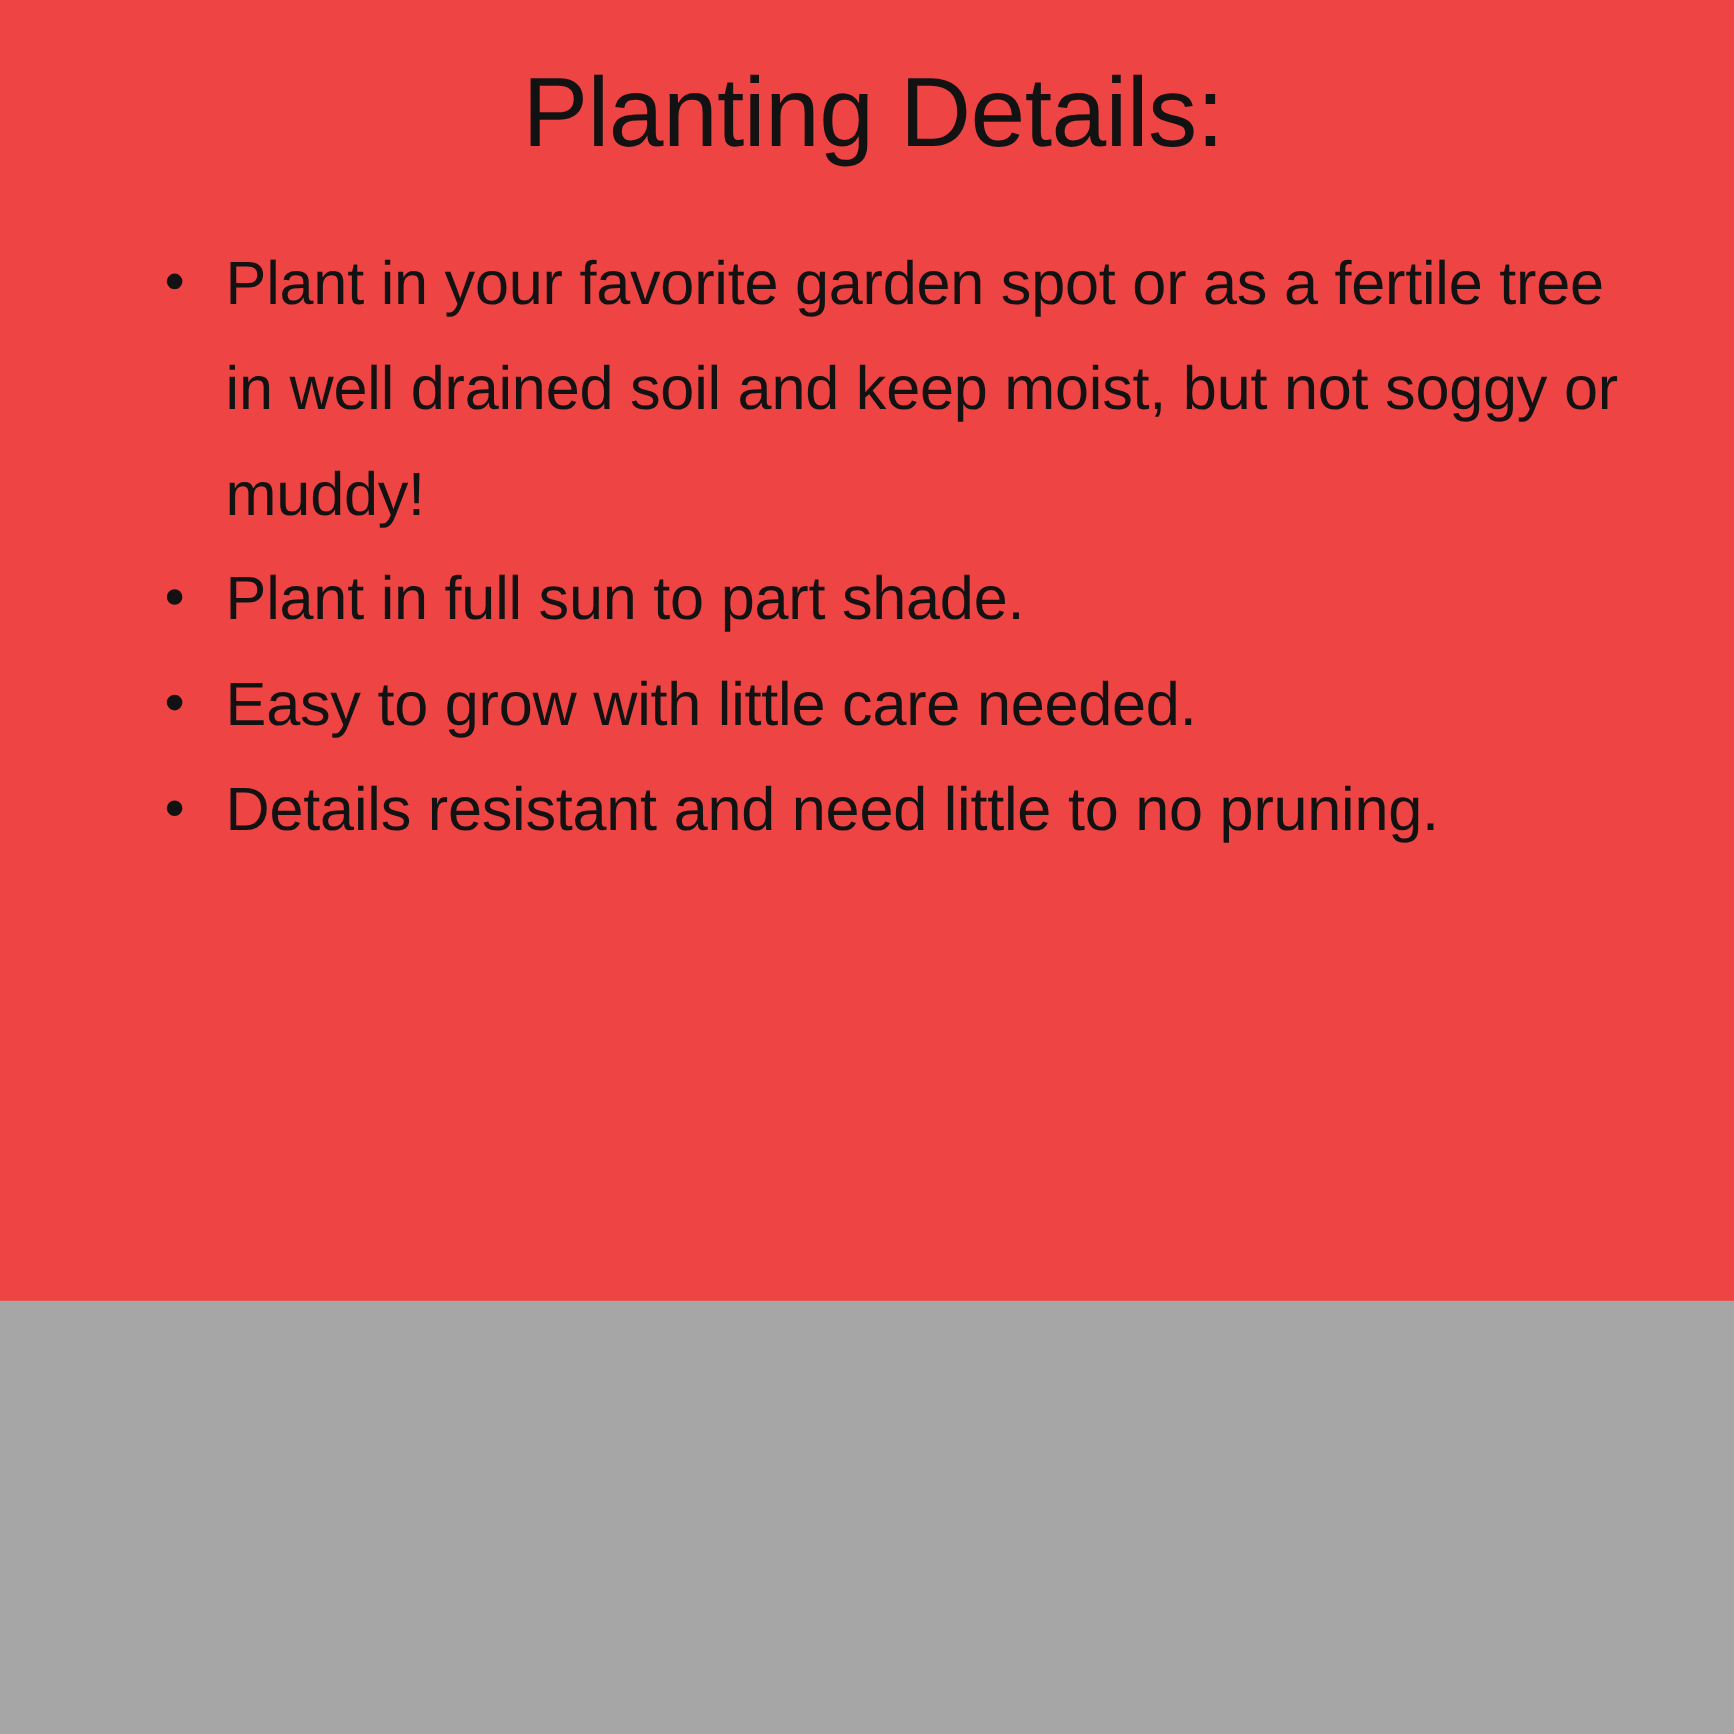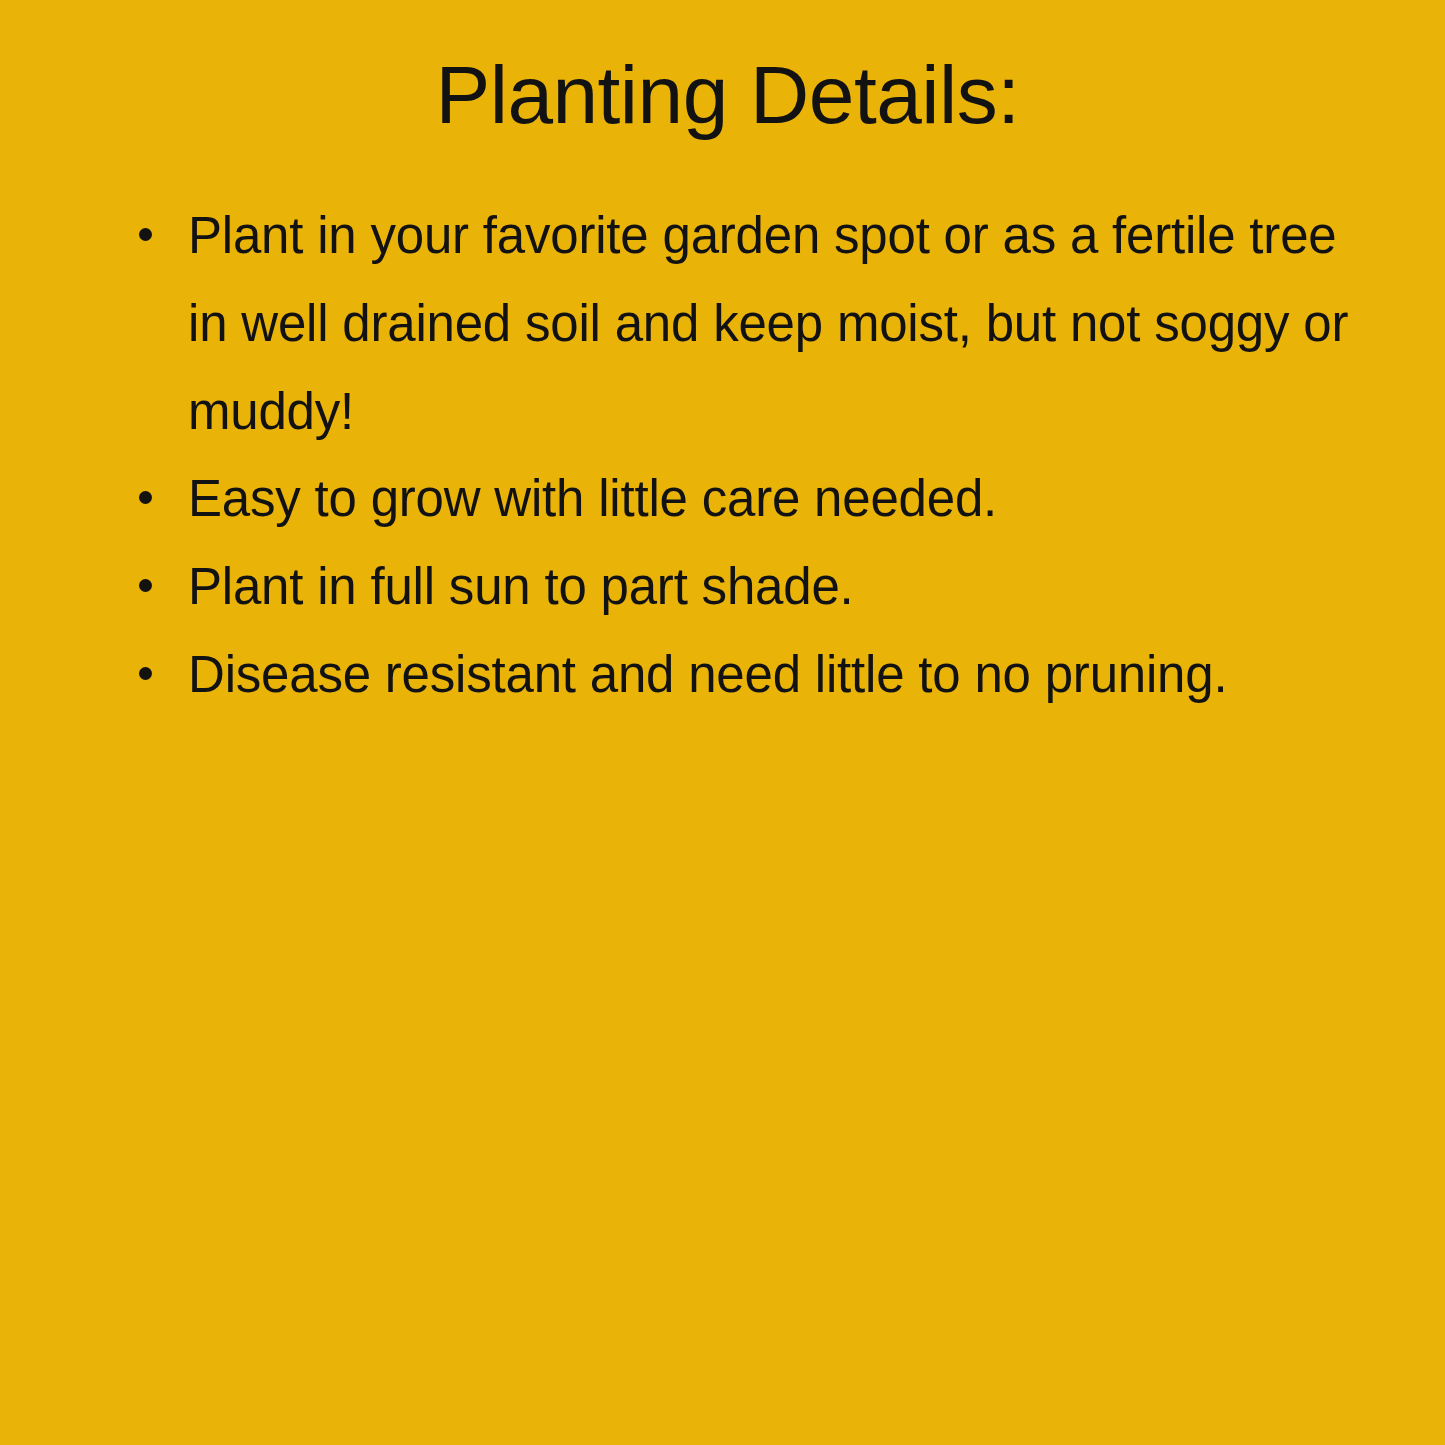--- a/index.html
+++ b/index.html
@@ -9,24 +9,24 @@
   body {
     width: 1445px;
     height: 1445px;
     background: #a6a6a6;
     font-family: "Liberation Sans", sans-serif;
     color: #141414;
     overflow: hidden;
   }
   .page {
     width: 1445px;
-    height: 1445px;
+    height: 1084px;
     box-sizing: border-box;
     padding: 40px 60px 0 60px;
-    background: #eab308;
+    background: #ef4444;
   }
   .title {
     text-align: center;
     font-size: 82px;
     font-weight: 400;
     letter-spacing: -0.5px;
     line-height: 1.1;
     margin: 10px 0 0 0;
     padding-left: 10px;
     color: #121212;
@@ -59,18 +59,18 @@
 </style>
 </head>
 <body>
 
 <div class="page">
 
   <h1 class="title">Planting Details:</h1>
 
   <ul class="bullet-list">
     <li class="bullet-item">Plant in your favorite garden spot or as a fertile tree in well drained soil and keep moist, but not soggy or muddy!</li>
+    <li class="bullet-item">Plant in full sun to part shade.</li>
     <li class="bullet-item">Easy to grow with little care needed.</li>
-    <li class="bullet-item">Plant in full sun to part shade.</li>
-    <li class="bullet-item">Disease resistant and need little to no pruning.</li>
+    <li class="bullet-item">Details resistant and need little to no pruning.</li>
   </ul>
 
 </div>
 
 </body></html>

